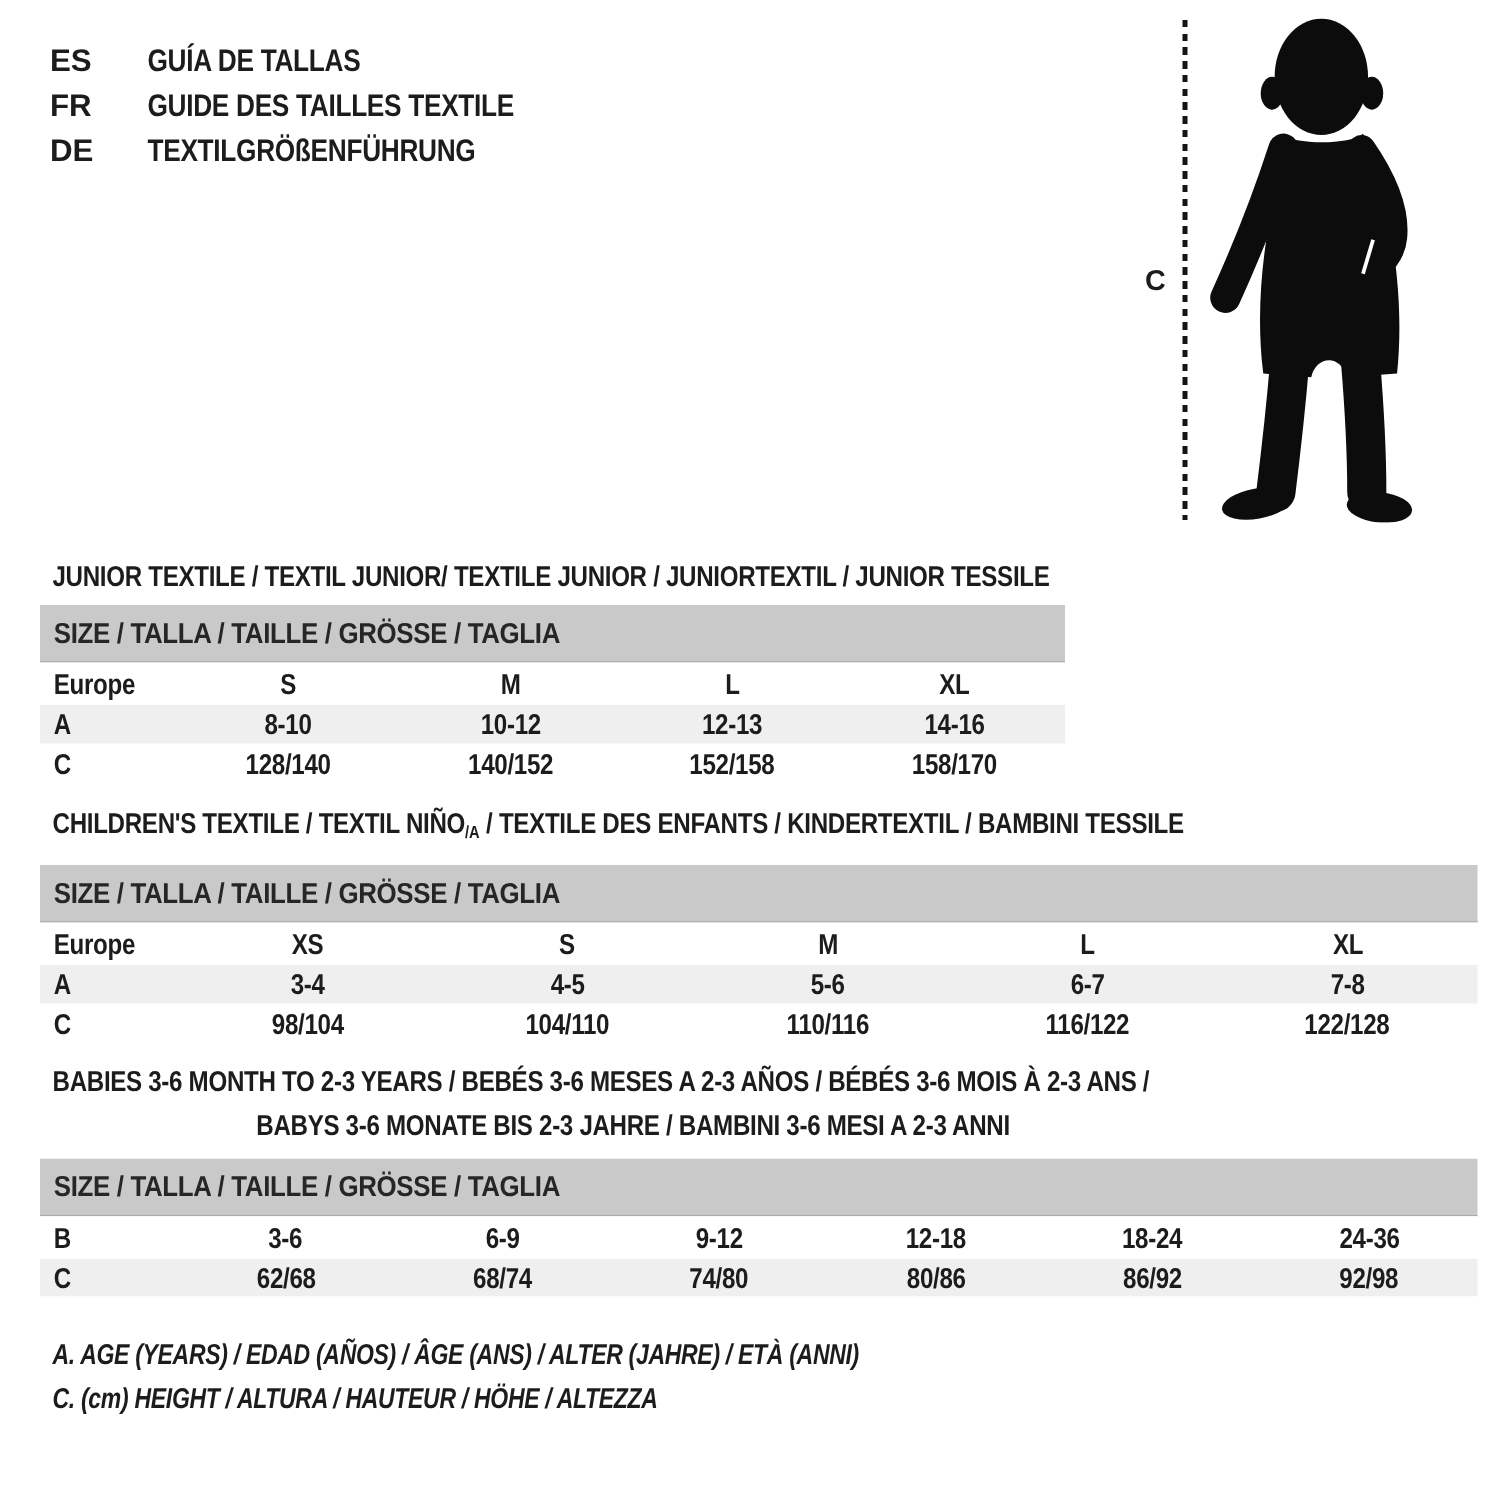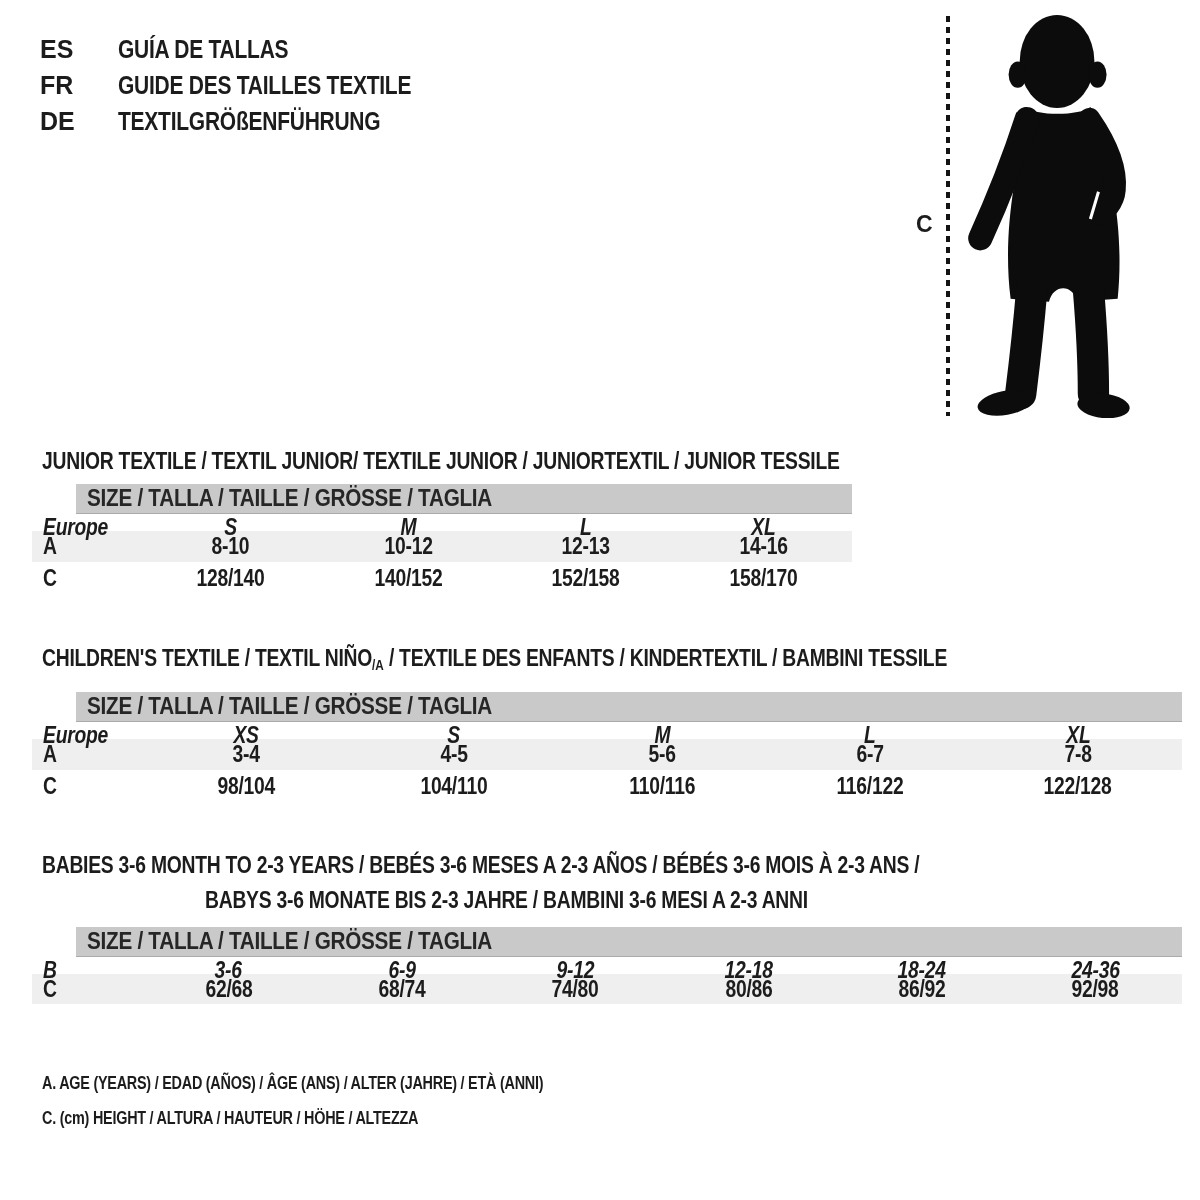--- a/index.html
+++ b/index.html
@@ -28,36 +28,36 @@
   .baby-svg{position:absolute;left:964px;top:14px;width:172px;height:404px;}
 
   
   .section-title{position:absolute;font-size:23px;font-weight:bold;line-height:26px;}
   .two-line .line{height:35px;line-height:35px;}
   .sub{font-size:14px;vertical-align:-4px;letter-spacing:0;}
 
   
   .size-table{position:absolute;font-weight:bold;font-size:23px;}
   .thead{
-    height:30px;background:#c9c9c9;border-bottom:1px solid #ababab;box-sizing:border-box;
-    display:flex;align-items:center;padding-left:11px;color:#262626;margin-left:44px;
+    height:46px;background:#c9c9c9;border-bottom:1px solid #ababab;box-sizing:border-box;
+    display:flex;align-items:center;padding-left:11px;color:#262626;
   }
   .trow{display:grid;align-items:center;}
   .cols4{grid-template-columns:110px repeat(4,1fr);}
   .cols5{grid-template-columns:110px repeat(5,1fr);}
   .cols6{grid-template-columns:110px repeat(6,1fr);}
   .rlabel{padding-left:11px;text-align:left;}
   .cval{text-align:center;}
   .row-white{background:#ffffff;}
   .row-stripe{background:#efefef;}
-  .h35{height:17px;font-style:italic;} .h32{height:32px;} .h31{height:31px;} .h30{height:30px;}
+  .h35{height:34px;} .h32{height:32px;} .h31{height:31px;} .h30{height:30px;}
 
   
   .footnotes{position:absolute;left:42px;top:1066px;}
-  .footnote{height:35px;line-height:35px;font-size:18px;font-weight:bold;}
+  .footnote{height:35px;line-height:35px;font-size:23px;font-weight:bold;font-style:italic;}
 </style>
 </head>
 <body>
 
 <div class="lang-block">
   <div class="lang-row">
     <span class="lang-code">ES</span>
     <span class="cond">GUÍA DE TALLAS</span>
   </div>
   <div class="lang-row">

